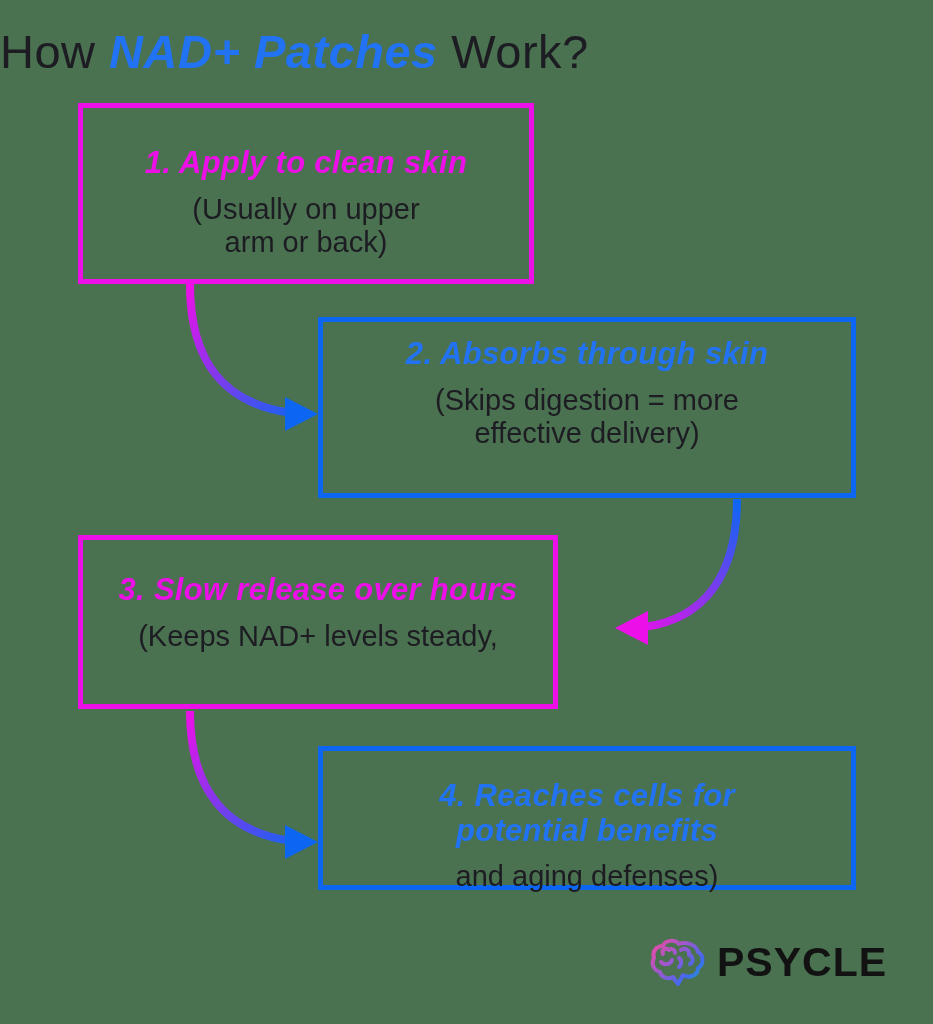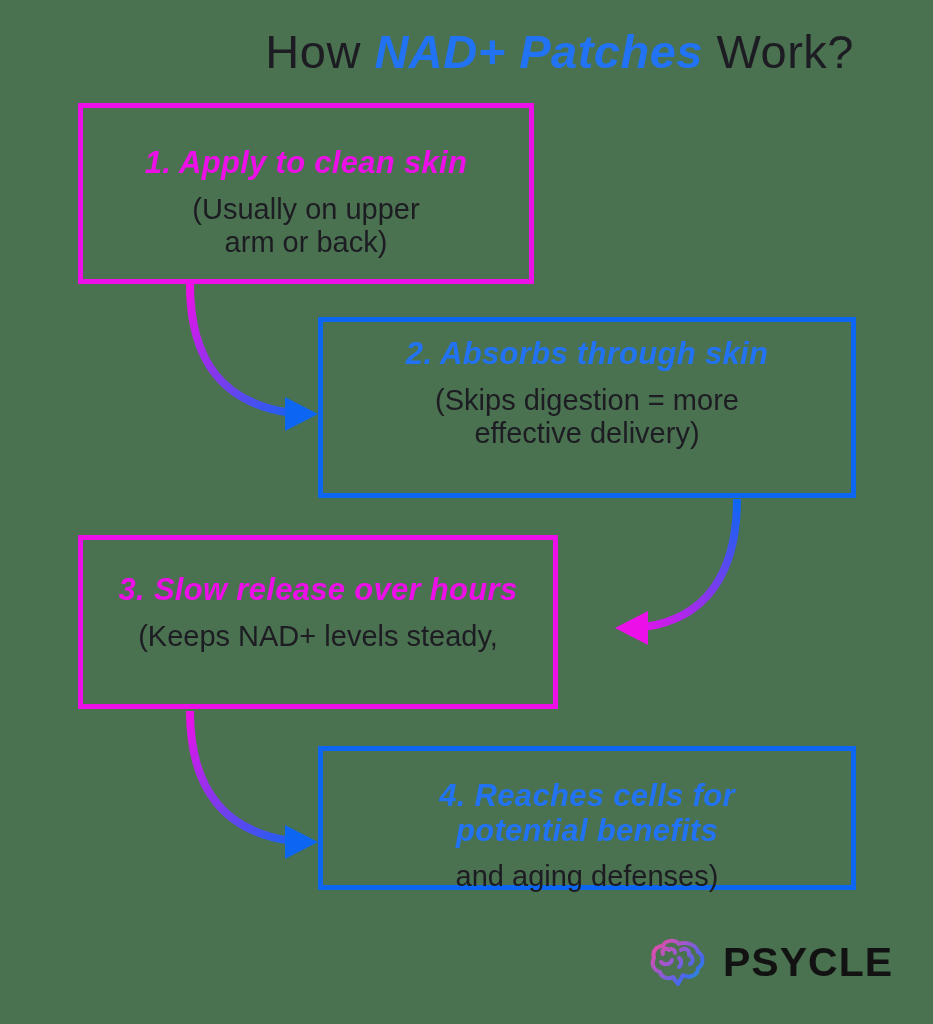--- a/index.html
+++ b/index.html
@@ -15,21 +15,21 @@
   body{
     position:relative;
     width:933px;height:1024px;
     background:var(--background);
     font-family:"Liberation Sans", sans-serif;
     overflow:hidden;
   }
   .title{
     position:absolute;
     top:24px;left:0;width:854px;
-    text-align:right;
+    text-align:left;
     font-size:47px;
     font-weight:500;
     color:var(--text_dark);
     letter-spacing:0.5px;
     white-space:nowrap;
   }
   .title .hl{
     color:var(--title_blue);
     font-weight:800;
     font-style:italic;
@@ -61,21 +61,21 @@
   #box1{left:78px;top:103px;width:456px;height:181px;padding-top:38px;}
   #box2{left:318px;top:317px;width:538px;height:181px;padding-top:15px;}
   #box3{left:78px;top:535px;width:480px;height:174px;padding-top:33px;}
   #box4{left:318px;top:746px;width:538px;height:144px;padding-top:28px;}
 
   #arrows{position:absolute;left:0;top:0;width:933px;height:1024px;pointer-events:none;}
 
   .logo{
     position:absolute;
     left:648px;top:936px;
-    display:flex;align-items:center;gap:13px;
+    display:flex;align-items:center;gap:7px;
   }
   .logo .wordmark{
     font-size:41px;
     font-weight:800;
     letter-spacing:1px;
     color:var(--logo_text);
   }
 </style>
 </head>
 <body>

